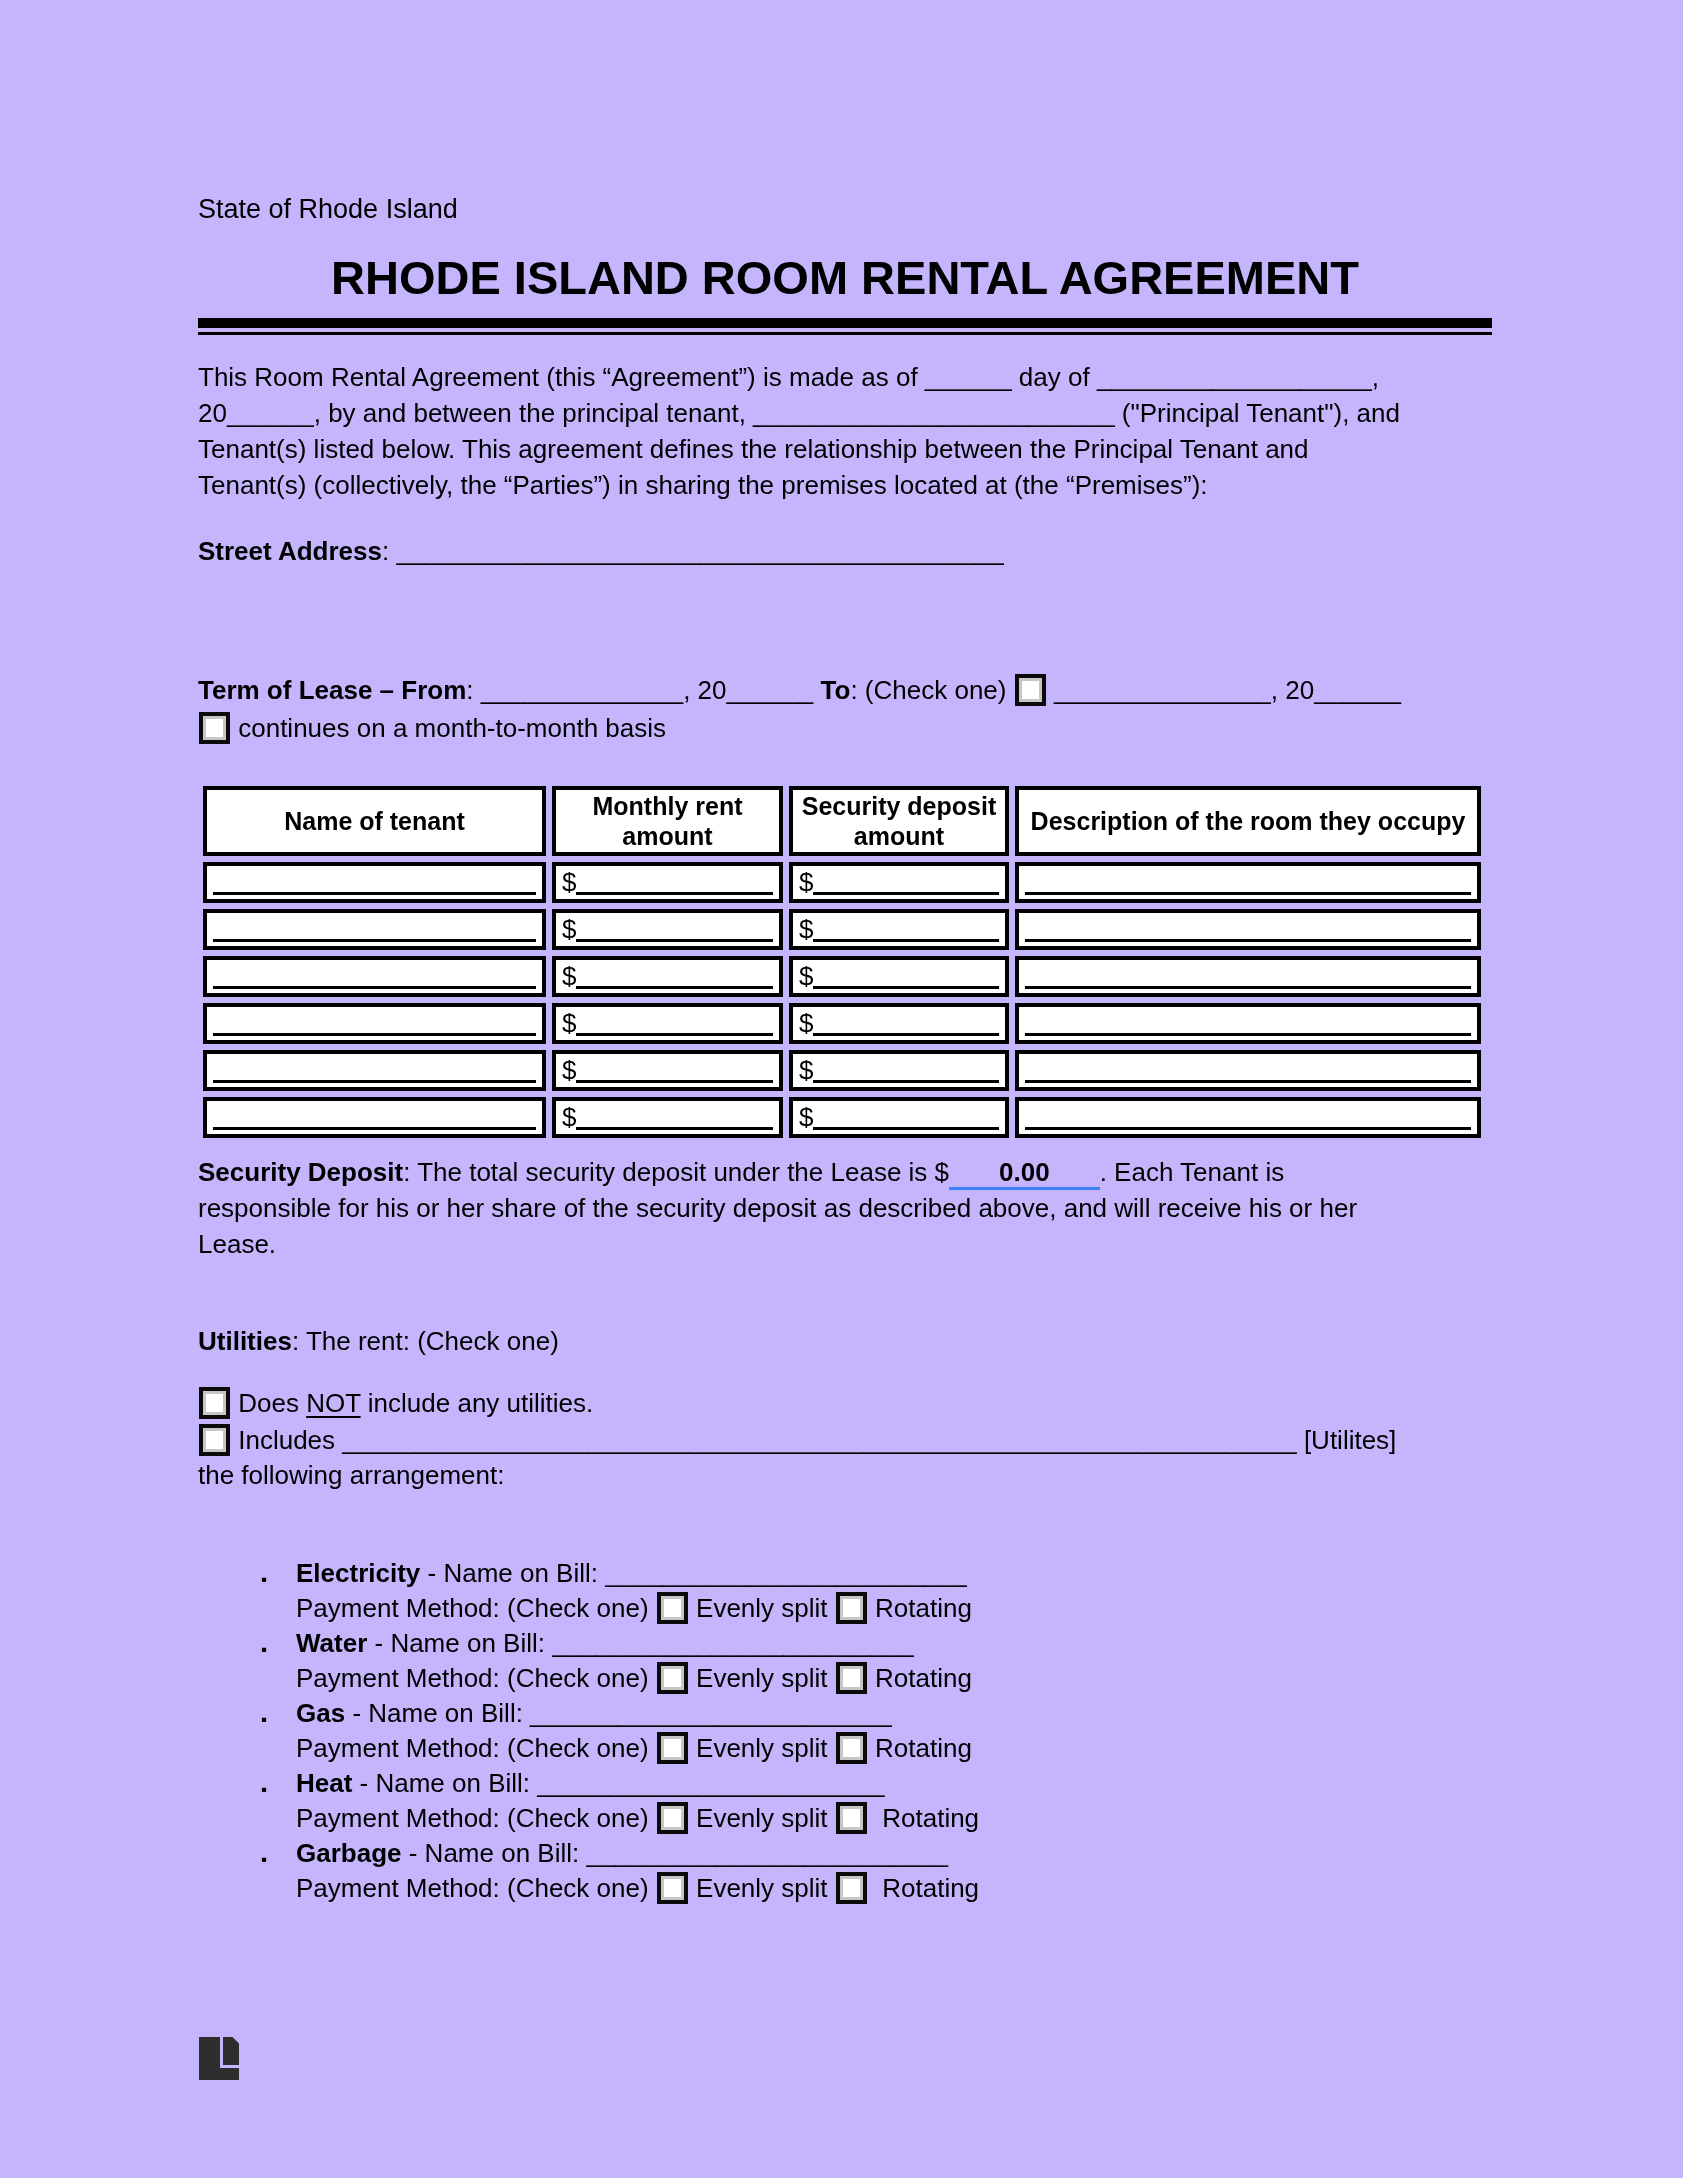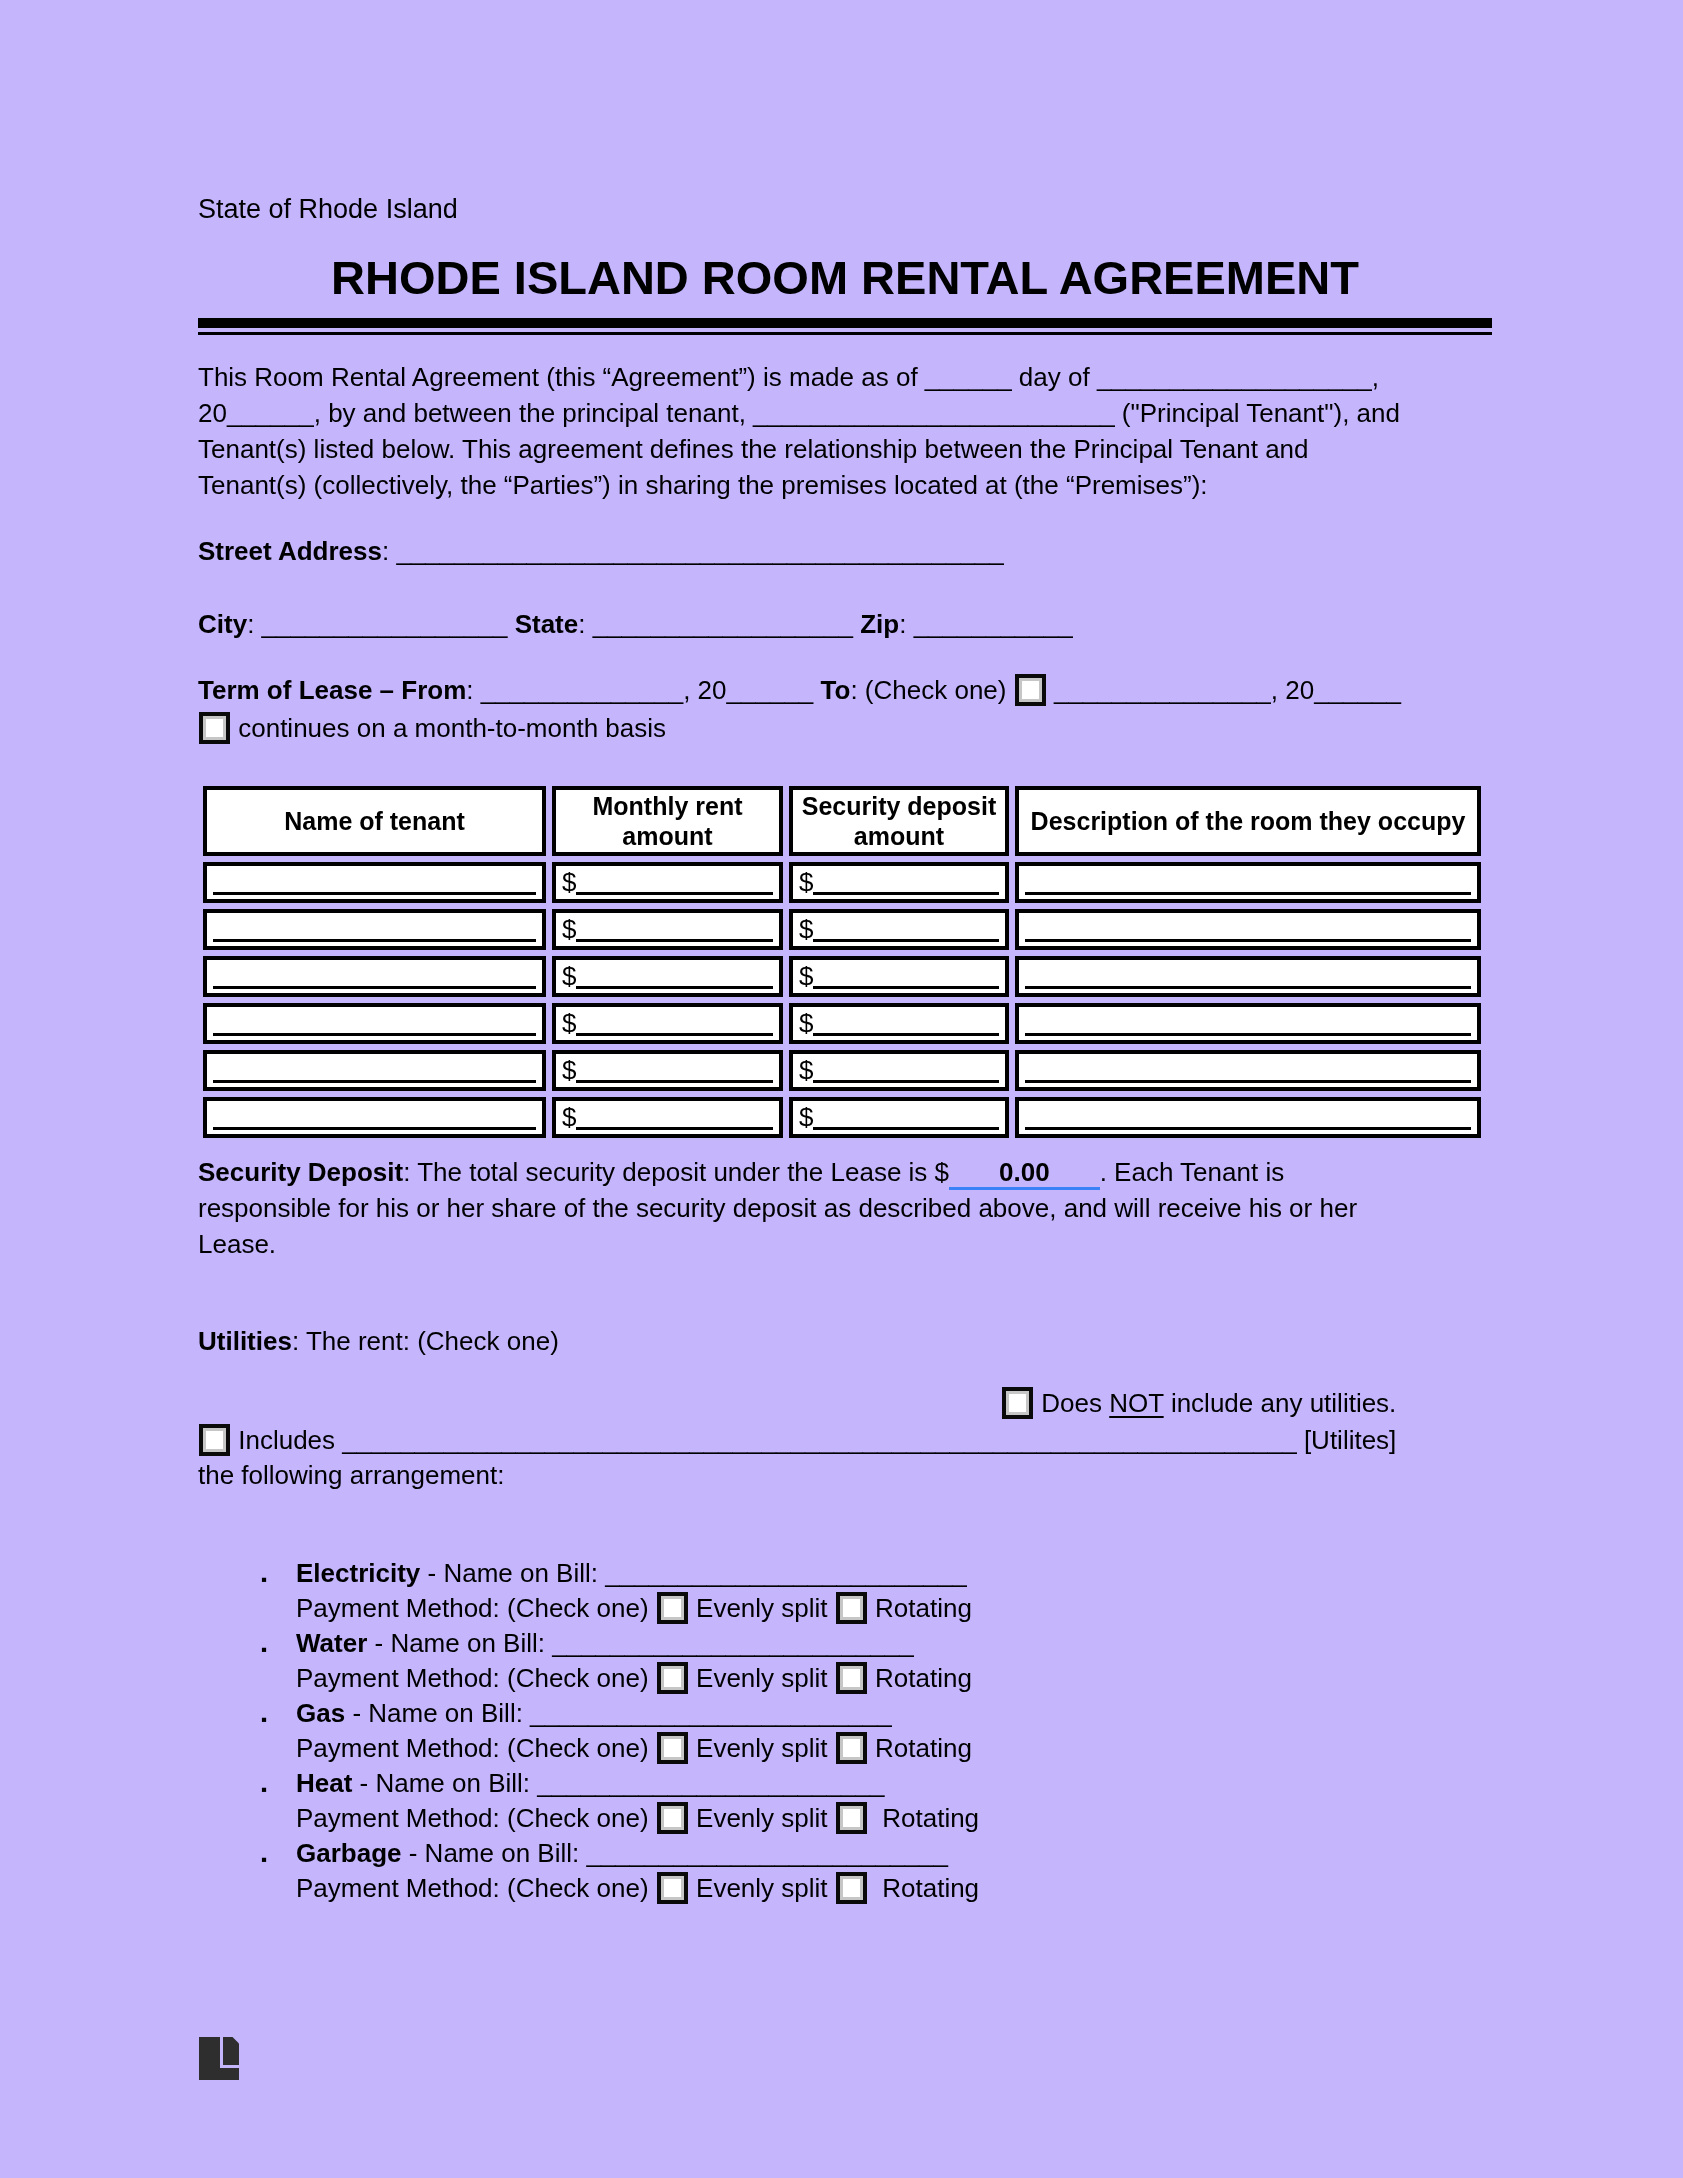--- a/index.html
+++ b/index.html
@@ -14,21 +14,21 @@
             background:#fff;box-shadow:inset 0 0 0 3px #c6c6c6;vertical-align:-7px;margin:0 1px;}
   #state-label{top:194px;font-size:27px;}
   #doc-title{top:246px;width:1294px;text-align:center;font-size:47px;font-weight:bold;line-height:63px;}
   #title-rule{top:318px;width:1294px;border-top:10px solid #000;border-bottom:3px solid #000;height:4px;}
   #intro{top:359px;}
   #street-line{top:533px;}
   #city-line{top:606px;}
   #term-block{top:671px;} #term-block .line{line-height:38px;height:38px;}
   #security-block{top:1154px;}
   #utilities-heading{top:1323px;}
-  #utility-options{top:1385px;} #utility-options .line{line-height:37px;height:37px;text-align:right;}
+  #utility-options{top:1385px;} #utility-options .line{line-height:37px;height:37px;}
   #utility-cont{top:1457px;}
   #utilities-list{top:1556px;} #utilities-list .line{line-height:35px;height:35px;}
   .bullet-item{position:relative;padding-left:98px;}
   .bullet-marker{position:absolute;left:63px;top:6px;font-size:17px;}
   
   #tenant-table{position:absolute;top:780px;left:197px;border-collapse:separate;border-spacing:6px;table-layout:fixed;}
   #tenant-table th,#tenant-table td{box-sizing:border-box;border:4px solid #000;background:#fff;}
   #tenant-table th{height:70px;font-size:25px;font-weight:bold;line-height:30px;text-align:center;vertical-align:middle;padding:0 2px;}
   #tenant-table td{height:40px;vertical-align:bottom;padding:0 6px 4px 6px;}
   .money{display:flex;align-items:flex-end;}
@@ -50,21 +50,20 @@
 
   <div class="abs" id="intro">
       <div class="line"><span>This Room Rental Agreement (this “Agreement”) is made as of </span><span>______</span><span> day of </span><span>___________________</span><span>,</span></div>
       <div class="line"><span>20</span><span>______</span><span>, by and between the principal tenant, </span><span>_________________________</span><span> ("Principal Tenant"), and</span></div>
       <div class="line"><span>Tenant(s) listed below. This agreement defines the relationship between the Principal Tenant and</span></div>
       <div class="line"><span>Tenant(s) (collectively, the “Parties”) in sharing the premises located at (the “Premises”):</span></div>
     </div>
 
   <div class="abs line" id="street-line"><span class="b">Street Address</span><span>: </span><span>__________________________________________</span></div>
 
-  <div class="abs line" id="city-line"><span class="b">City</span><span>: </span><span>_________________</span><span> </span><span class="b">State</span><span>: </span><span>__________________</span><span> </span><span class="b">Zip</span><span>: </span><span>___________</span></div>
 
   <div class="abs" id="term-block">
     <div class="line"><span class="b">Term of Lease – From</span><span>: </span><span>______________</span><span>, 20</span><span>______</span><span> </span><span class="b">To</span><span>: (Check one) </span><span class="checkbox"></span><span> </span><span>_______________</span><span>, 20</span><span>______</span></div>
     <div class="line"><span class="checkbox"></span><span> continues on a month-to-month basis</span></div>
   </div>
 
   <table id="tenant-table">
     <colgroup>
       <col style="width:343px">
         <col style="width:231px">

